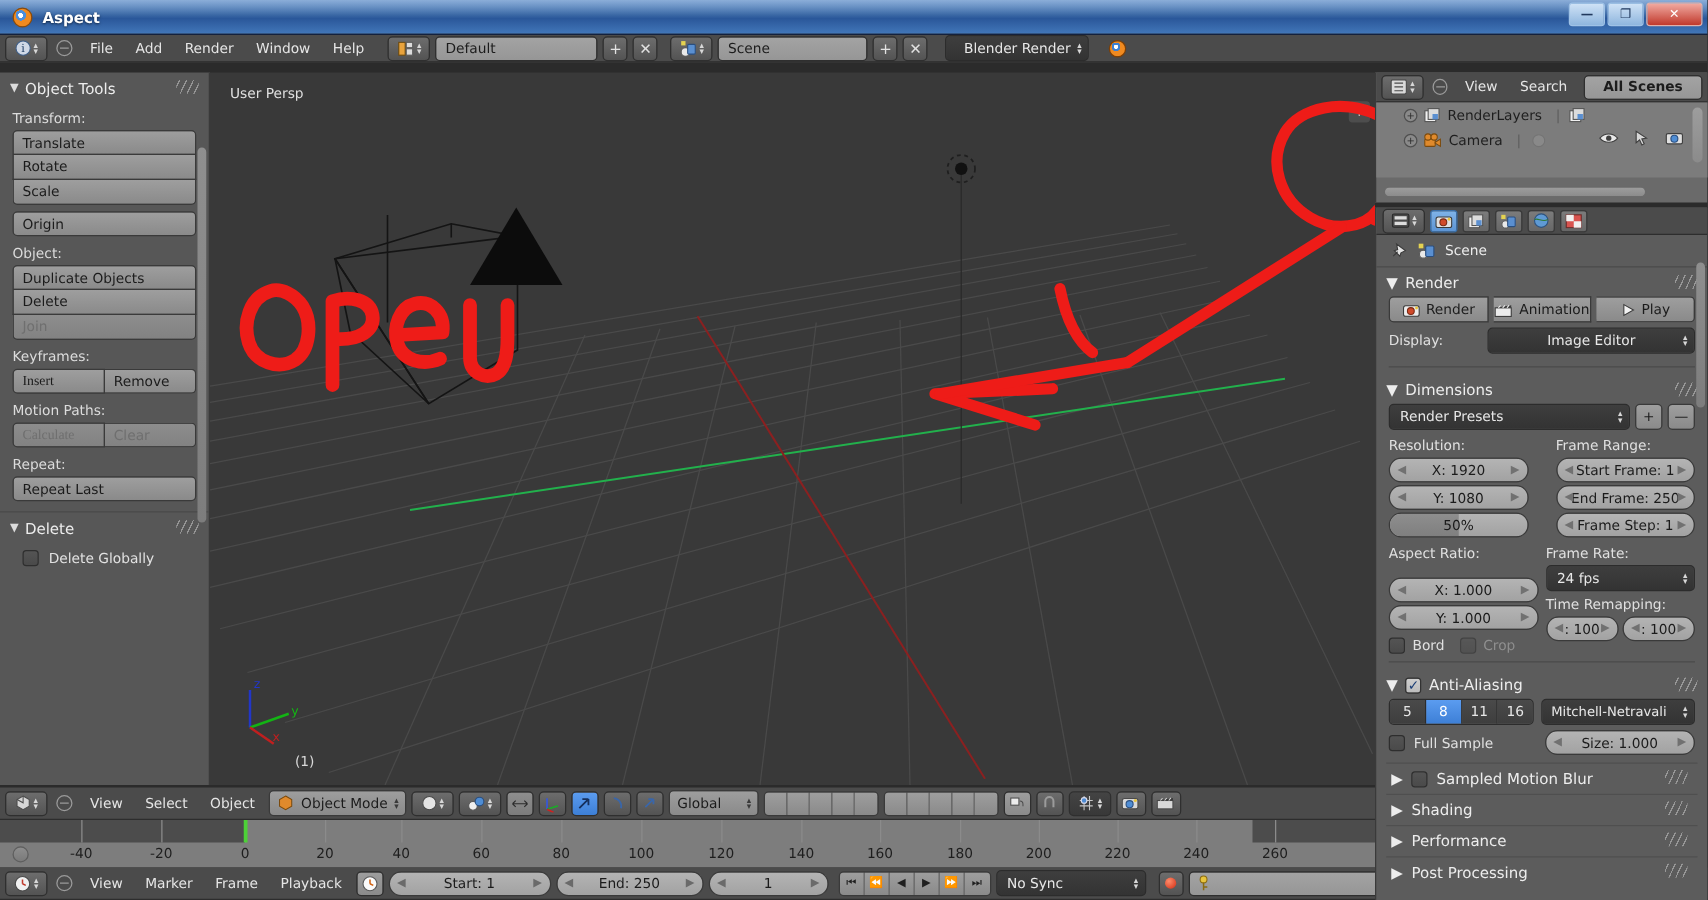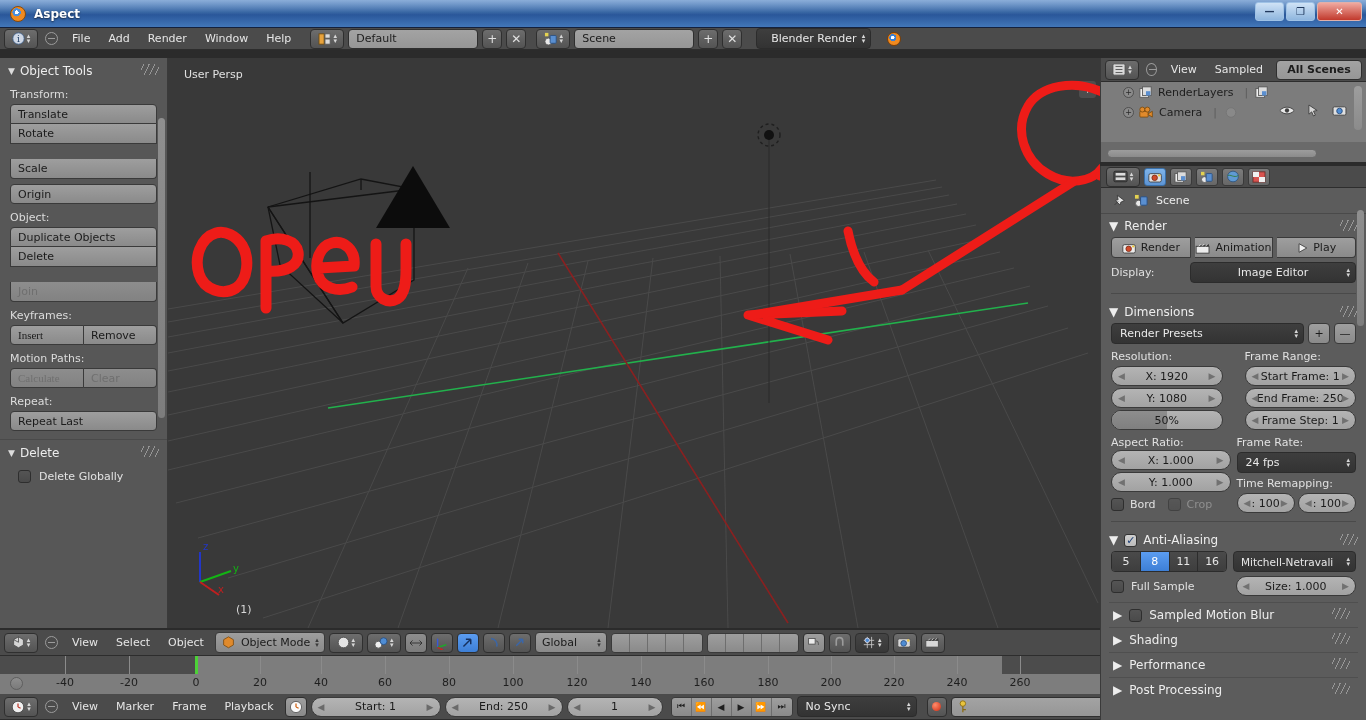--- a/index.html
+++ b/index.html
@@ -98,21 +98,21 @@
     position:absolute;right:8px;top:6px;width:18px;height:11px;opacity:.55;
     background:repeating-linear-gradient(115deg,transparent 0 2px,#c8c8c8 2px 3px,transparent 3px 5px);
   }
   .sub-lbl{ color:#dcdcdc;font-size:11px;padding:6px 0 3px 10px;}
   .tbtn{
     margin:0 10px 1px 10px;height:20px;border-radius:4px;
     background:linear-gradient(#9e9e9e,#8a8a8a); border:1px solid #3a3a3a;
     color:#1b1b1b;font-size:11px;display:flex;align-items:center;padding-left:7px;
   }
   .tbtn.top{ border-radius:4px 4px 0 0; margin-bottom:0;}
-  .tbtn.mid{ border-radius:0; margin-bottom:15px; border-top:none;}
+  .tbtn.mid{ border-radius:0; margin-bottom:0; border-top:none;}
   .tbtn.bot{ border-radius:0 0 4px 4px; border-top:none;}
   .tbtn.dim{ color:#6f6f6f; background:linear-gradient(#8d8d8d,#828282);}
   .tbtn-row{ display:flex;margin:0 10px 1px 10px;}
   .tbtn-row > div{
     flex:1;height:20px;background:linear-gradient(#9e9e9e,#8a8a8a);border:1px solid #3a3a3a;
     color:#1b1b1b;font-size:11px;display:flex;align-items:center;padding-left:7px;
   }
   .tbtn-row > div:first-child{ border-radius:4px 0 0 4px;font-family:Liberation Serif, serif; }
   .tbtn-row > div:last-child{ border-radius:0 4px 4px 0; border-left:none;}
   .tbtn-row.dim > div{ color:#6f6f6f; background:linear-gradient(#8d8d8d,#828282);text-align:right;}
@@ -709,21 +709,21 @@
     <div class="hdr" style="height:24px">
       <div class="editor-sel">
         <svg width="14" height="13" viewBox="0 0 16 15">
           <rect x="1" y="1" width="14" height="13" rx="1.5" fill="#d9d9d9" stroke="#4a4a4a"></rect>
           <path d="M4 4 H12 M4 7.5 H12 M4 11 H12" stroke="#4a4a4a"></path>
         </svg>
         <span class="ud">▴<br>▾</span>
       </div>
       <div class="collapse-dot"></div>
       <div class="menu-lbl">View</div>
-      <div class="menu-lbl">Sampled</div>
+      <div class="menu-lbl">Search</div>
       <div class="field light" style="width:104px;justify-content:center;font-weight:bold;margin-left:2px">All Scenes</div>
     </div>
 
     <div class="ol-rows">
       <div class="ol-row">
         <span class="plusnode">+</span>
         <svg width="14" height="13" viewBox="0 0 16 15">
           <rect x="1" y="3" width="10" height="10" fill="#f0f0f0" stroke="#555"></rect>
           <rect x="4" y="1" width="10" height="10" fill="#dcdcdc" stroke="#555"></rect>
           <rect x="8" y="6" width="5" height="5" fill="#5b8fd0"></rect>
@@ -916,21 +916,21 @@
         <div class="nf">
           <span class="ar l">◀</span>
           <span>Frame Step: 1</span>
           <span class="ar r">▶</span>
         </div>
       </div>
     </div>
 
     <div style="display:flex;gap:6px;padding:4px 10px 0 10px">
       <div style="flex:1">
-        <div class="label-r" style="padding-bottom:1px">Aspect Ratio:</div>
+        <div class="label-r" style="padding-bottom:13px">Aspect Ratio:</div>
         <div class="nf">
           <span class="ar l">◀</span>
           <span>X: 1.000</span>
           <span class="ar r">▶</span>
         </div>
         <div class="nf">
           <span class="ar l">◀</span>
           <span>Y: 1.000</span>
           <span class="ar r">▶</span>
         </div>

